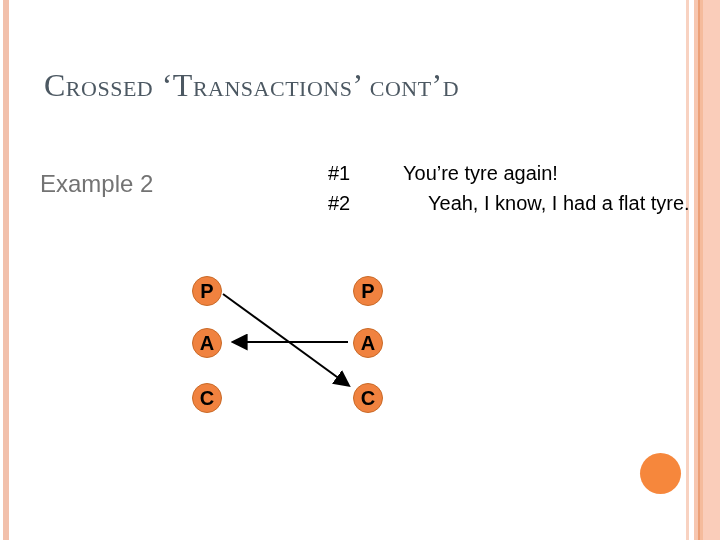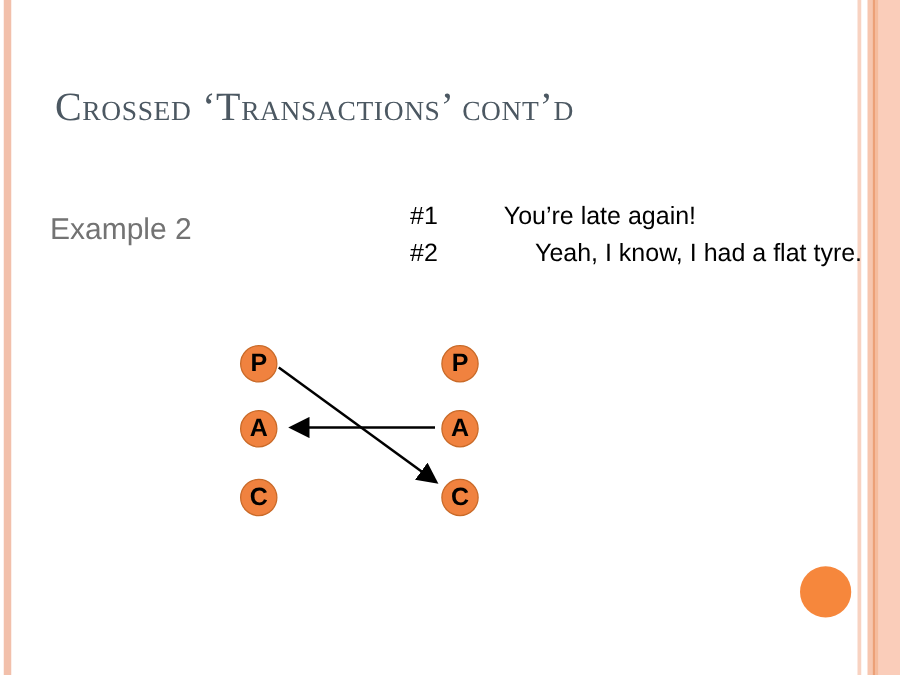--- a/index.html
+++ b/index.html
@@ -89,21 +89,21 @@
 <div class="vstripe stripe-r2"></div>
 <div class="vstripe stripe-r3"></div>
 <div class="vstripe stripe-r4"></div>
 <div class="vstripe stripe-r5"></div>
 
 <div class="slide-title">Crossed ‘Transactions’ cont’d</div>
 
 <div class="example-label">Example 2</div>
 
 <span class="dlg dlg-num-1">#1</span>
-<span class="dlg dlg-text-1">You’re late again!</span>
+<span class="dlg dlg-text-1">You’re tyre again!</span>
 <span class="dlg dlg-num-2">#2</span>
 <span class="dlg dlg-text-2">Yeah, I know, I had a flat tyre.</span>
 
 <svg class="arrows" viewBox="0 0 720 540" xmlns="http://www.w3.org/2000/svg">
   <defs>
     <marker id="ah" viewBox="0 0 10 10" refX="8" refY="5" markerWidth="8.5" markerHeight="8.5" orient="auto">
       <path d="M0,0 L10,5 L0,10 z" fill="#000000"></path>
     </marker>
   </defs>
   <line x1="223" y1="294" x2="348" y2="385" stroke="#000000" stroke-width="2" marker-end="url(#ah)"></line>

